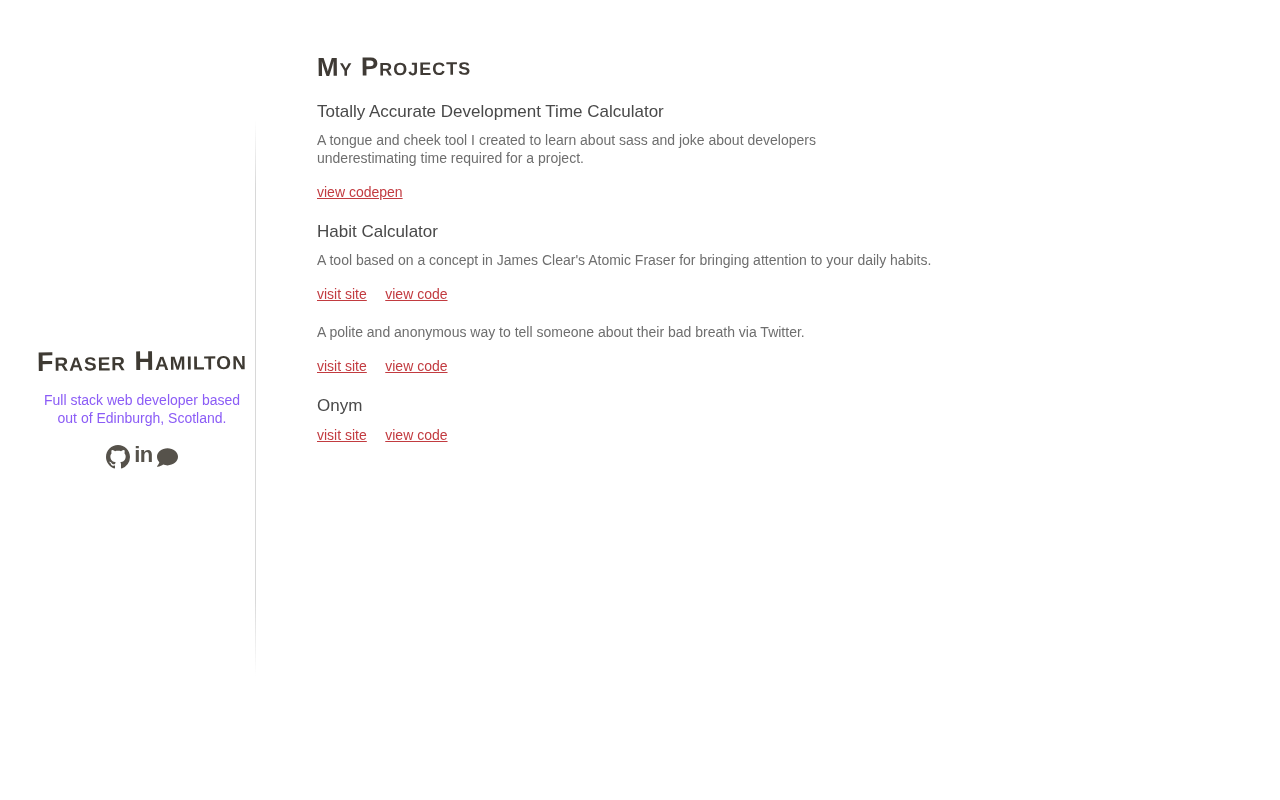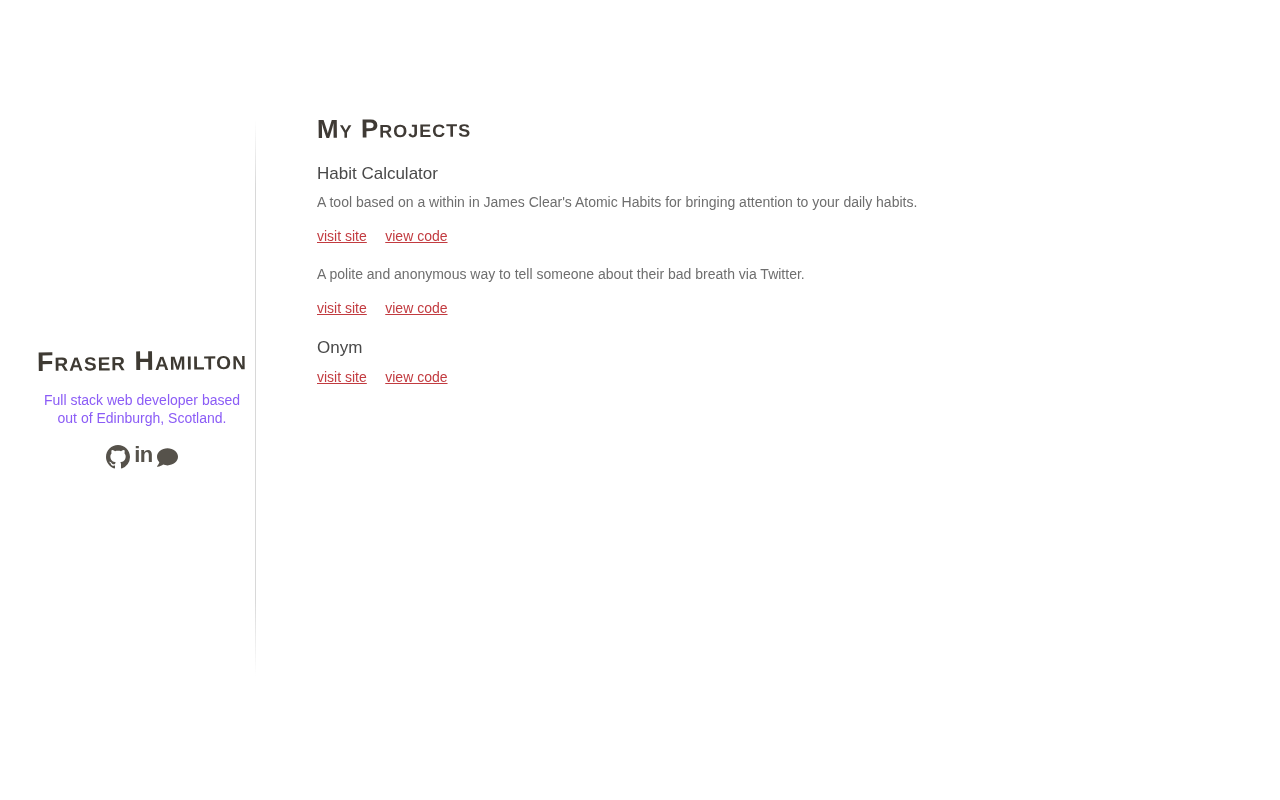--- a/index.html
+++ b/index.html
@@ -77,21 +77,21 @@
     letter-spacing: -0.5px;
     color: #56524b;
     line-height: 1;
     position: relative;
     top: -2px;
   }
 
   
   .main {
     margin-left: 317px;
-    padding-top: 114px;
+    padding-top: 52px;
     width: 640px;
   }
   .main h1 {
     font-size: 26px;
     line-height: 31px;
     font-weight: 700;
     font-variant: small-caps;
     letter-spacing: 1px;
     color: #3f3a35;
     margin: 0 0 18px 0;
@@ -148,24 +148,32 @@
       </span>
     </a>
   </div>
 </aside>
 
 <div class="divider"></div>
 
 <main class="main">
   <h1>My Projects</h1>
 
+  <section class="project">
+    <h2>Totally Accurate Development Time Calculator</h2>
+    <p>A tongue and cheek tool I created to learn about sass and joke about developers
+underestimating time required for a project.</p>
+    <div class="links">
+      <a href="#">view codepen</a>
+    </div>
+  </section>
 
   <section class="project">
     <h2>Habit Calculator</h2>
-    <p>A tool based on a within in James Clear's Atomic Habits for bringing attention to your daily habits.</p>
+    <p>A tool based on a concept in James Clear's Atomic Fraser for bringing attention to your daily habits.</p>
     <div class="links">
       <a href="#">visit site</a>
       <a href="#">view code</a>
     </div>
   </section>
 
   <section class="project">
     <p>A polite and anonymous way to tell someone about their bad breath via Twitter.</p>
     <div class="links">
       <a href="#">visit site</a>

